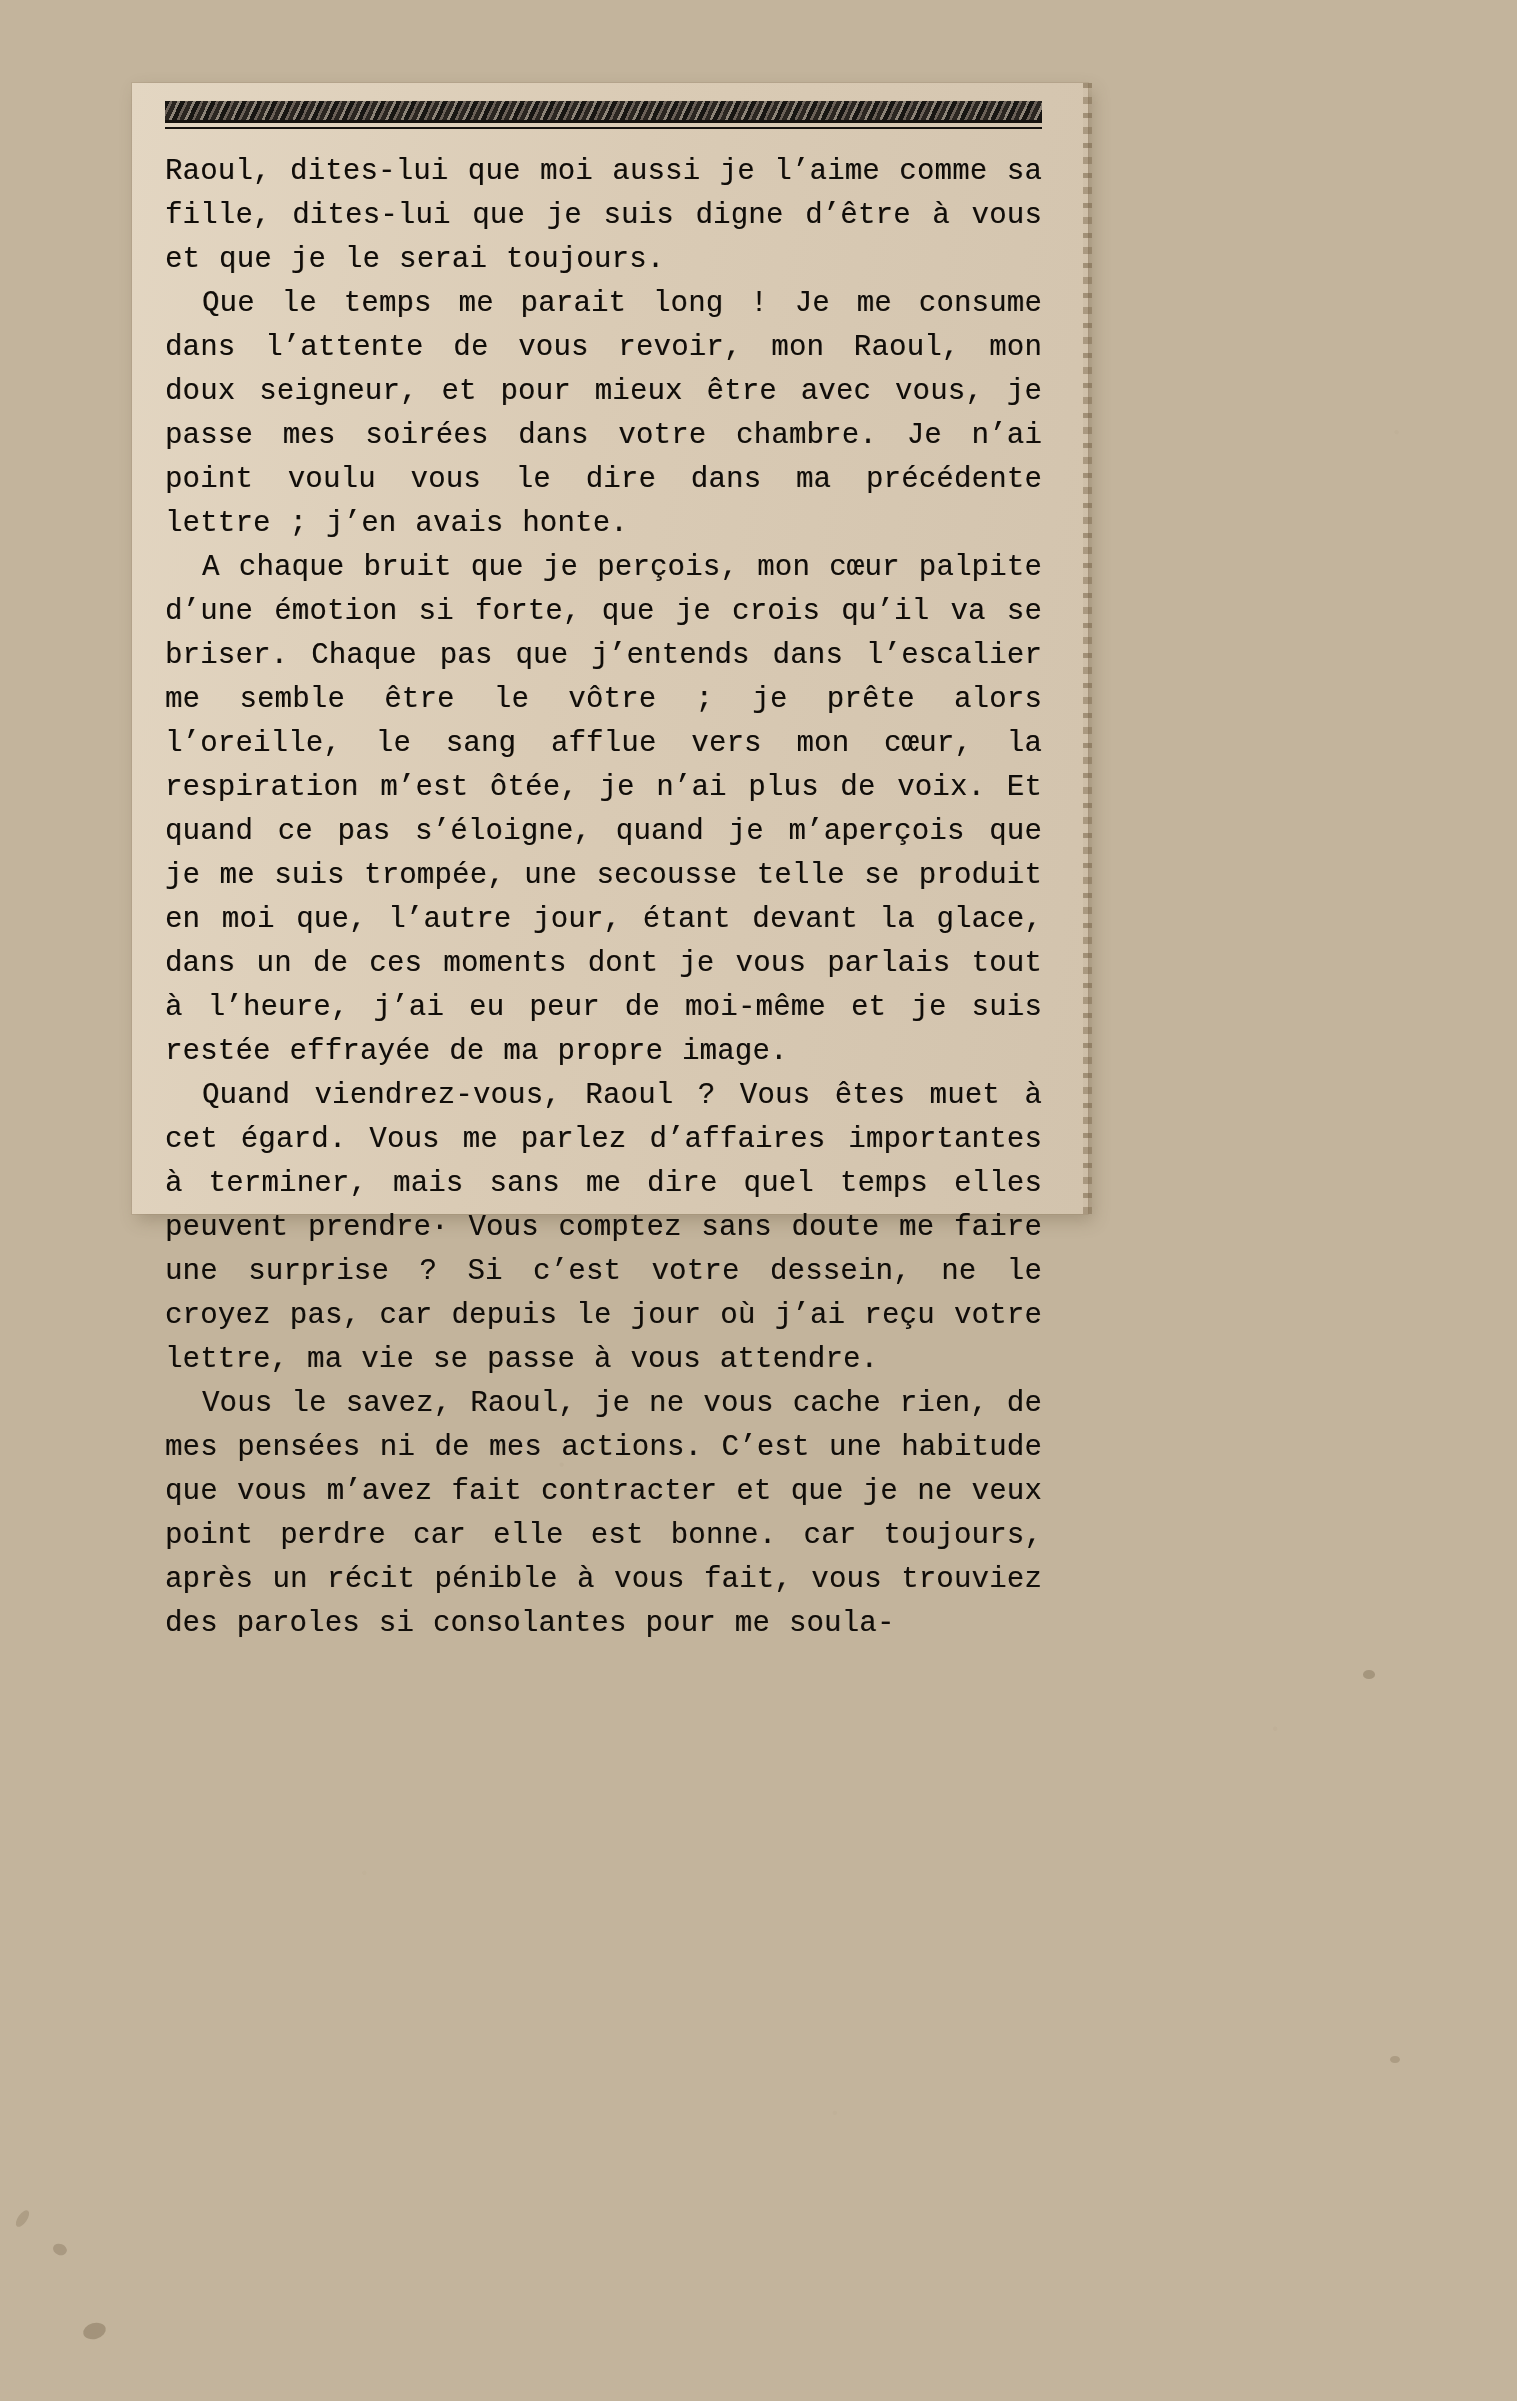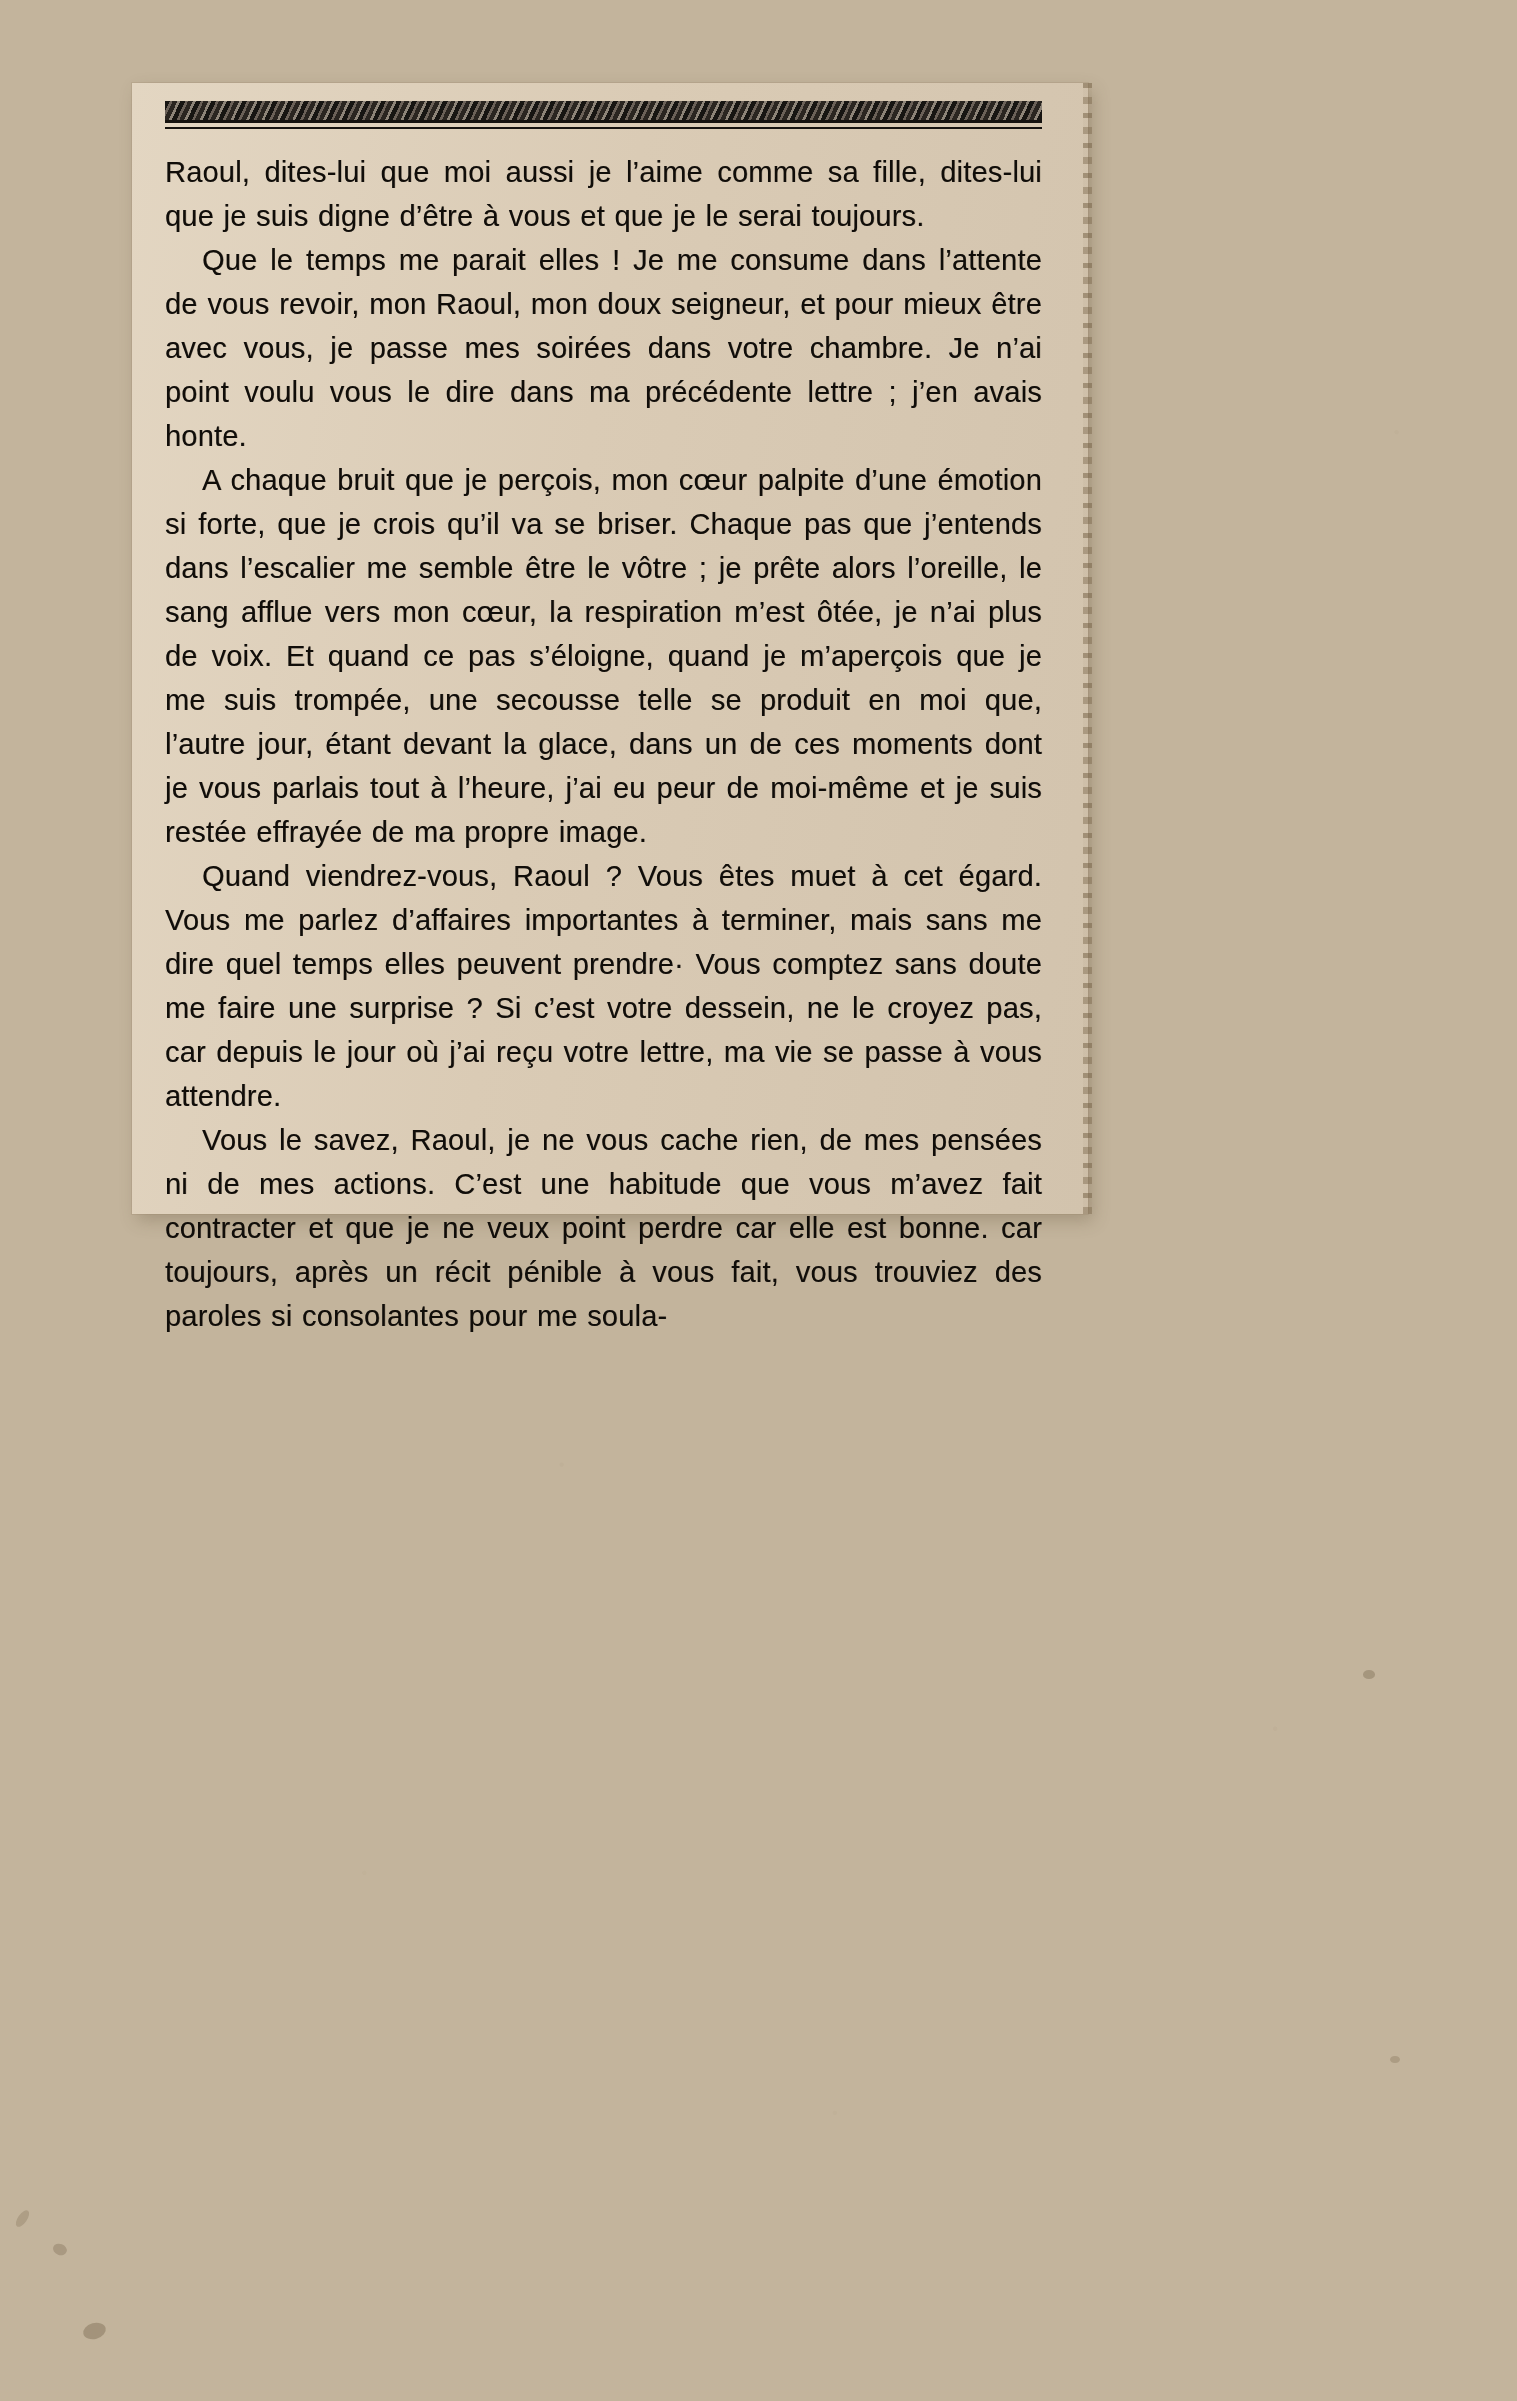--- a/index.html
+++ b/index.html
@@ -10,21 +10,21 @@
   .page {
     position: relative;
     width: 1518px;
     height: 2401px;
     overflow: hidden;
     background: #c3b49c;
     background-image:
       radial-gradient(ellipse at 20% 15%, rgba(210,196,172,0.85) 0%, rgba(210,196,172,0) 55%),
       radial-gradient(ellipse at 80% 80%, rgba(186,172,148,0.7) 0%, rgba(186,172,148,0) 60%),
       linear-gradient(105deg, #cabb a3 0%, #c0b199 40%, #b6a68d 100%);
-    font-family: Liberation Sans, sans-serif;
+    font-family: Liberation Mono, monospace;
   }
   
   .grain {
     position: absolute;
     inset: 0;
     pointer-events: none;
     opacity: 0.30;
     background-image:
       radial-gradient(circle at 12% 22%, rgba(120,100,70,0.18) 0 1.8px, rgba(0,0,0,0) 2.6px),
       radial-gradient(circle at 37% 61%, rgba(120,100,70,0.14) 0 1.8px, rgba(0,0,0,0) 2.6px),
@@ -137,20 +137,20 @@
   <div class="stain s3"></div>
   <div class="stain s4"></div>
   <div class="stain s5"></div>
 
   <div class="clipping">
     <div class="edge-right"></div>
     <div class="rule-ornament"></div>
 
     <div class="column">
       <p class="para first">Raoul, dites-lui que moi aussi je l’aime comme sa fille, dites-lui que je suis digne d’être à vous et que je le serai toujours.</p>
-      <p class="para">Que le temps me parait elles ! Je me consume dans l’attente de vous revoir, mon Raoul, mon doux seigneur, et pour mieux être avec vous, je passe mes soirées dans votre chambre. Je n’ai point voulu vous le dire dans ma précédente lettre ; j’en avais honte.</p>
+      <p class="para">Que le temps me parait long ! Je me consume dans l’attente de vous revoir, mon Raoul, mon doux seigneur, et pour mieux être avec vous, je passe mes soirées dans votre chambre. Je n’ai point voulu vous le dire dans ma précédente lettre ; j’en avais honte.</p>
       <p class="para">A chaque bruit que je perçois, mon cœur palpite d’une émotion si forte, que je crois qu’il va se briser. Chaque pas que j’entends dans l’escalier me semble être le vôtre ; je prête alors l’oreille, le sang afflue vers mon cœur, la respiration m’est ôtée, je n’ai plus de voix. Et quand ce pas s’éloigne, quand je m’aperçois que je me suis trompée, une secousse telle se produit en moi que, l’autre jour, étant devant la glace, dans un de ces moments dont je vous parlais tout à l’heure, j’ai eu peur de moi-même et je suis restée effrayée de ma propre image.</p>
       <p class="para">Quand viendrez-vous, Raoul ? Vous êtes muet à cet égard. Vous me parlez d’affaires importantes à terminer, mais sans me dire quel temps elles peuvent prendre· Vous comptez sans doute me faire une surprise ? Si c’est votre dessein, ne le croyez pas, car depuis le jour où j’ai reçu votre lettre, ma vie se passe à vous attendre.</p>
       <p class="para">Vous le savez, Raoul, je ne vous cache rien, de mes pensées ni de mes actions. C’est une habitude que vous m’avez fait contracter et que je ne veux point perdre car elle est bonne. car toujours, après un récit pénible à vous fait, vous trouviez des paroles si consolantes pour me soula-</p>
     </div>
   </div>
 </div>
 
 
 </body></html>

